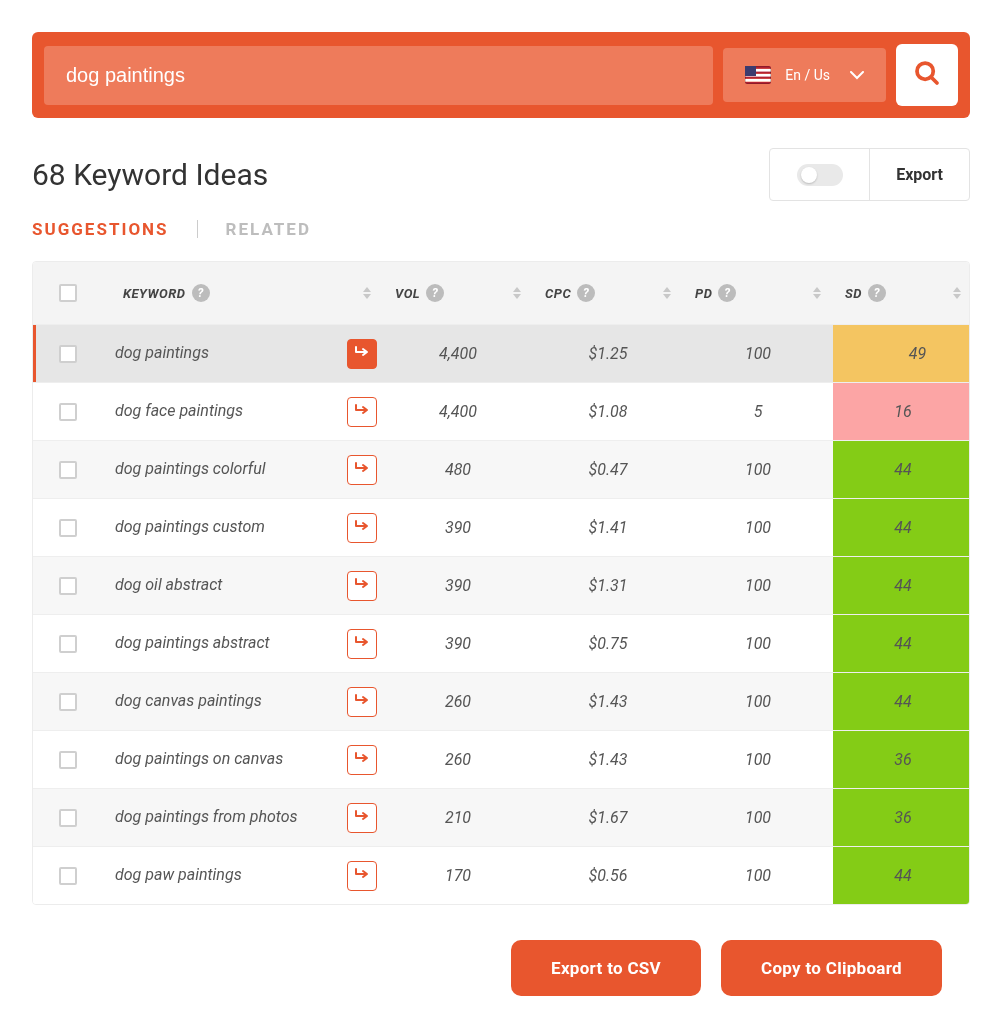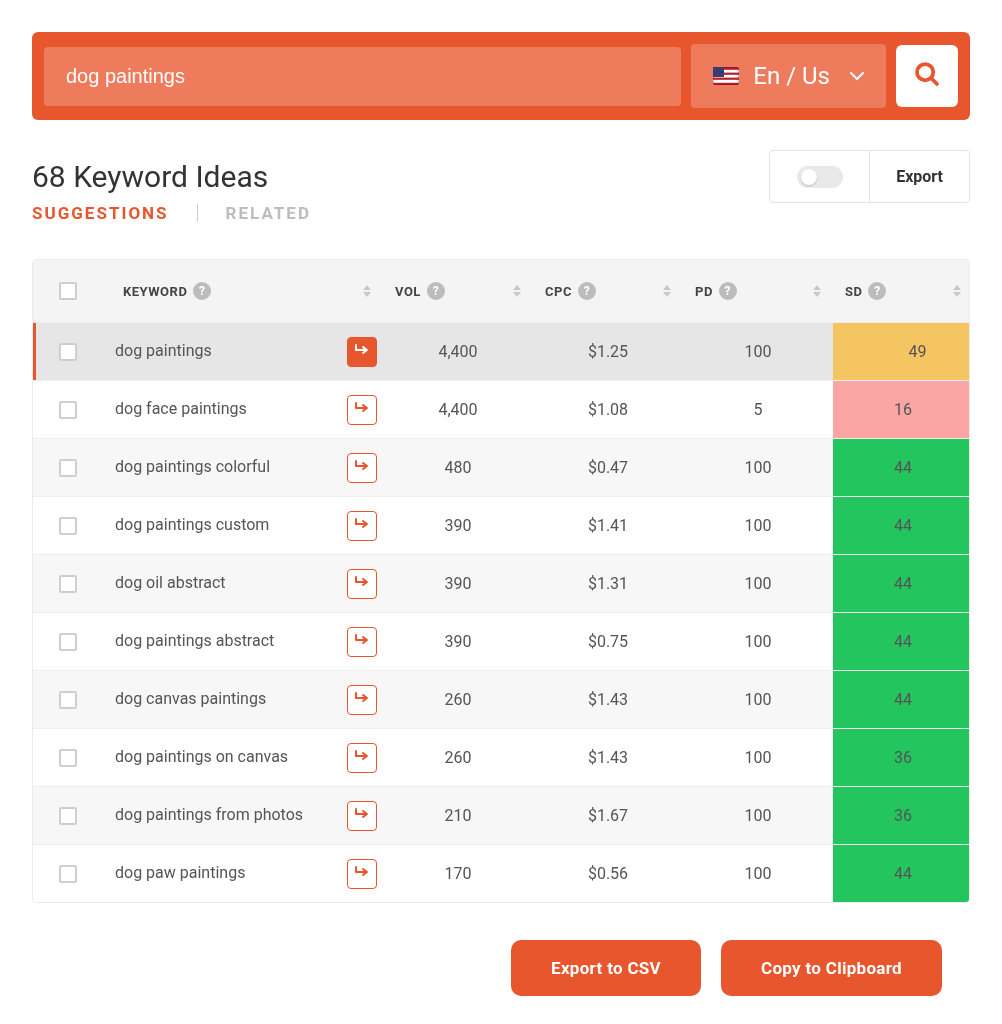--- a/index.html
+++ b/index.html
@@ -32,21 +32,21 @@
     font-size: 20px;
     outline: none;
   }
   .search-input::placeholder { color: #fff; }
   .locale {
     display: flex;
     align-items: center;
     gap: 14px;
     background: #ee7b5b;
     color: #fff;
-    font-size: 24px;
+    font-size: 14px;
     padding: 18px 22px;
     border-radius: 4px;
     cursor: pointer;
   }
   .flag {
     width: 26px; height: 18px; background:
       linear-gradient(#b22234, #b22234) 0 0/100% 2.6px,
       linear-gradient(#fff, #fff) 0 2.6px/100% 2.6px,
       linear-gradient(#b22234, #b22234) 0 5.2px/100% 2.6px,
       linear-gradient(#fff, #fff) 0 7.8px/100% 2.6px,
@@ -95,29 +95,29 @@
   }
   .toggle::after {
     content:""; position:absolute; left:4px; top:3px; width:16px; height:16px; border-radius:50%;
     background:#fff; box-shadow: 0 1px 2px rgba(0,0,0,0.2);
   }
   .filters-btn {
     padding: 16px 26px; font-weight: 700; font-size: 16px; color:#333; cursor:pointer;
   }
 
   
-  .tabs { display:flex; gap: 28px; align-items:center; }
+  .tabs { display:flex; gap: 28px; margin-top: 18px; align-items:center; }
   .tab {
     font-size: 17px; font-weight: 700; letter-spacing: 2px; cursor:pointer; color:#bdbdbd;
   }
   .tab.active { color: #e8562e; }
   .tab-sep { width:1px; height: 18px; background:#ccc; }
 
   
-  .table { margin-top: 36px; border: 1px solid #ececec; border-radius: 4px; overflow: hidden; }
+  .table { margin-top: 22px; border: 1px solid #ececec; border-radius: 4px; overflow: hidden; font-style: italic; }
   .thead, .trow {
     display: grid;
     grid-template-columns: 70px 280px 150px 150px 150px 140px;
     align-items: center;
   }
   .thead {
     background: #f4f4f4;
     color: #444;
     font-size: 13px;
     font-weight: 700;
@@ -167,21 +167,21 @@
   .kw-btn.solid svg { stroke:#fff; }
   .kw-btn.outline { background:#fff; border:1.5px solid #e8562e; }
   .kw-btn.outline svg { stroke:#e8562e; }
 
   .numcell { text-align:center; }
   .sdcell {
     height:100%; display:flex; align-items:center; justify-content:center;
   }
   .sd-49 { background:#f4c561;padding-left:41px; }
   .sd-16 { background:#fca5a5; }
-  .sd-44, .sd-36 { background:#22c55e; }
+  .sd-44, .sd-36 { background:#84cc16; }
 
   
   .footer {
     position: fixed;
     bottom: 28px;
     right: 60px;
     display:flex; gap:20px;
   }
   .btn-primary {
     background:#e8562e; color:#fff; font-weight:700; font-size:17px;

